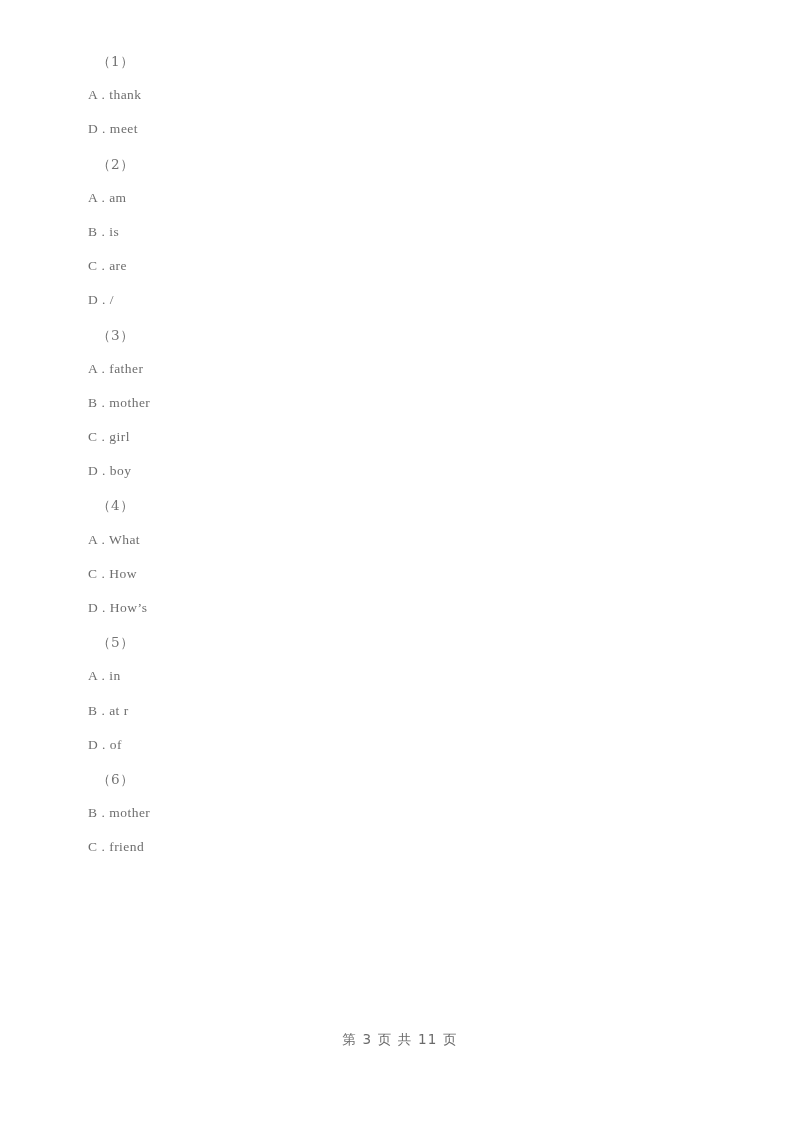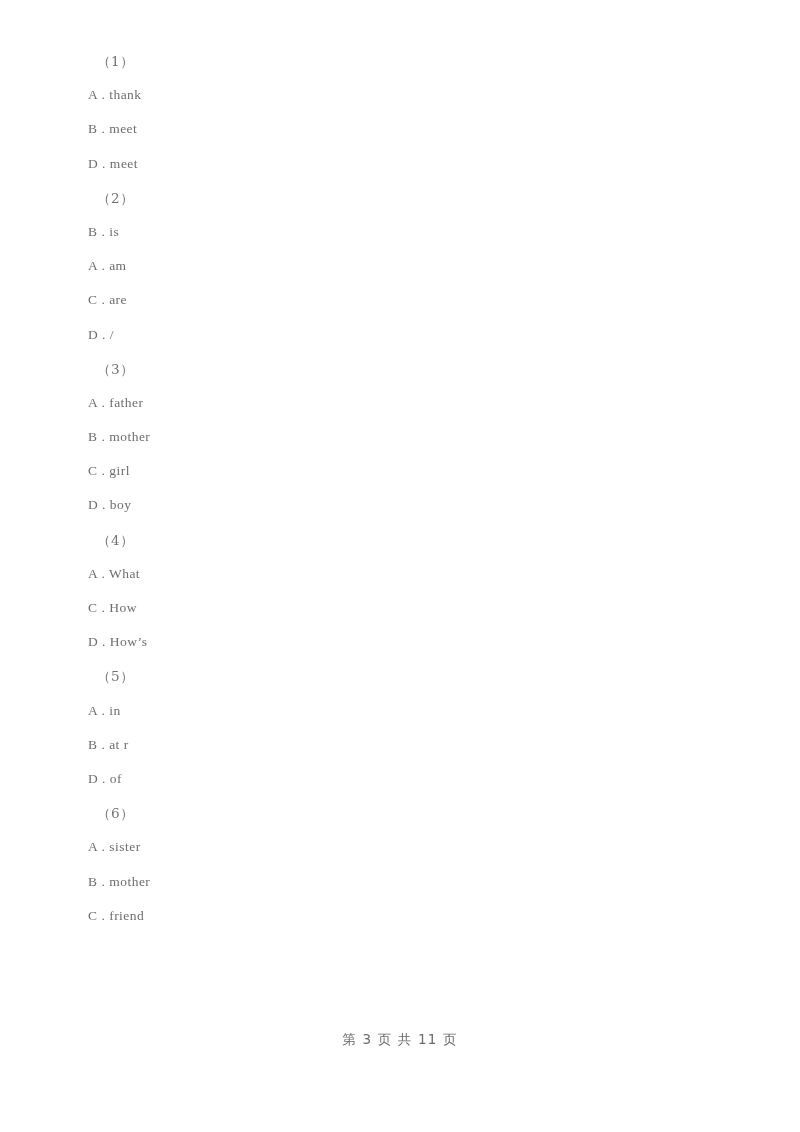--- a/index.html
+++ b/index.html
@@ -73,27 +73,26 @@
 </style>
 </head>
 <body>
 
 <div class="page">
 
   <div class="content">
       <div class="q-group">
         <div class="q-number">（1）</div>
         <div class="option">A . thank</div>
-        <div class="option">B . meet</div>
         <div class="option">D . meet</div>
       </div>
       <div class="q-group">
         <div class="q-number">（2）</div>
+        <div class="option">A . am</div>
         <div class="option">B . is</div>
-        <div class="option">A . am</div>
         <div class="option">C . are</div>
         <div class="option">D . /</div>
       </div>
       <div class="q-group">
         <div class="q-number">（3）</div>
         <div class="option">A . father</div>
         <div class="option">B . mother</div>
         <div class="option">C . girl</div>
         <div class="option">D . boy</div>
       </div>
@@ -104,21 +103,20 @@
         <div class="option">D . How’s</div>
       </div>
       <div class="q-group">
         <div class="q-number">（5）</div>
         <div class="option">A . in</div>
         <div class="option">B . at r</div>
         <div class="option">D . of</div>
       </div>
       <div class="q-group">
         <div class="q-number">（6）</div>
-        <div class="option">A . sister</div>
         <div class="option">B . mother</div>
         <div class="option">C . friend</div>
       </div>
     </div>
 
   <div class="footer">第 3 页 共 11 页</div>
 
 </div>
 
 </body></html>

